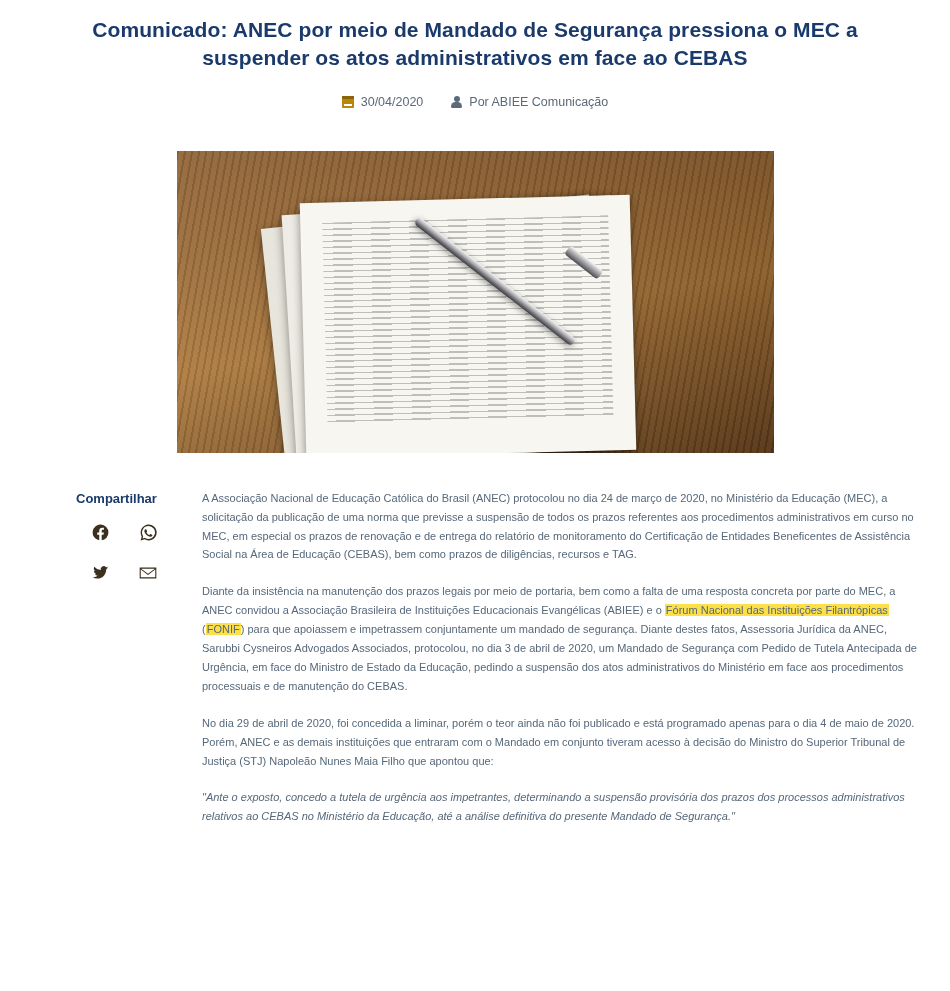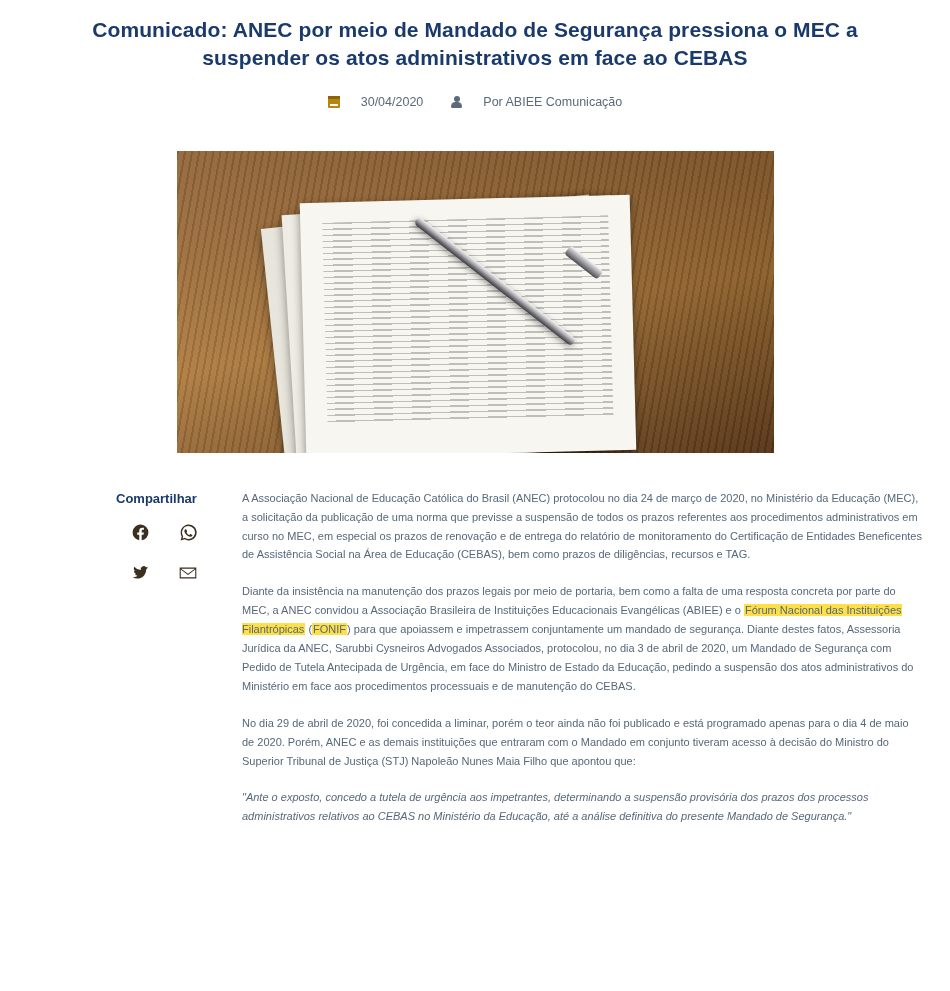--- a/index.html
+++ b/index.html
@@ -35,21 +35,21 @@
     justify-content: center;
     align-items: center;
     gap: 28px;
     margin-top: 22px;
     font-size: 12.5px;
     color: #5a6a7a;
   }
   .meta-item {
     display: flex;
     align-items: center;
-    gap: 21px;
+    gap: 7px;
     white-space: nowrap;
   }
   .cal-icon {
     width: 12px; height: 12px;
     background: #b8860b;
     border-radius: 1px;
     position: relative;
     display: inline-block;
   }
   .cal-icon::before {
@@ -160,22 +160,23 @@
     position: absolute;
     left: 386px; top: 106px;
     width: 42px; height: 11px;
     transform: rotate(38deg);
     border-radius: 4px;
     background: linear-gradient(to bottom, #fafafa 0%, #a9a9ae 45%, #4a4a4f 100%);
   }
   .content-area {
     display: flex;
     margin-top: 36px;
-    padding: 0 28px 0 116px;
+    padding: 0 28px 0 54px;
     gap: 16px;
+    justify-content: flex-end;
   }
   .share-col {
     width: 110px;
     flex: 0 0 110px;
     padding-top: 2px;
   }
   .share-title {
     font-size: 13px;
     font-weight: bold;
     color: #1a3a6b;

